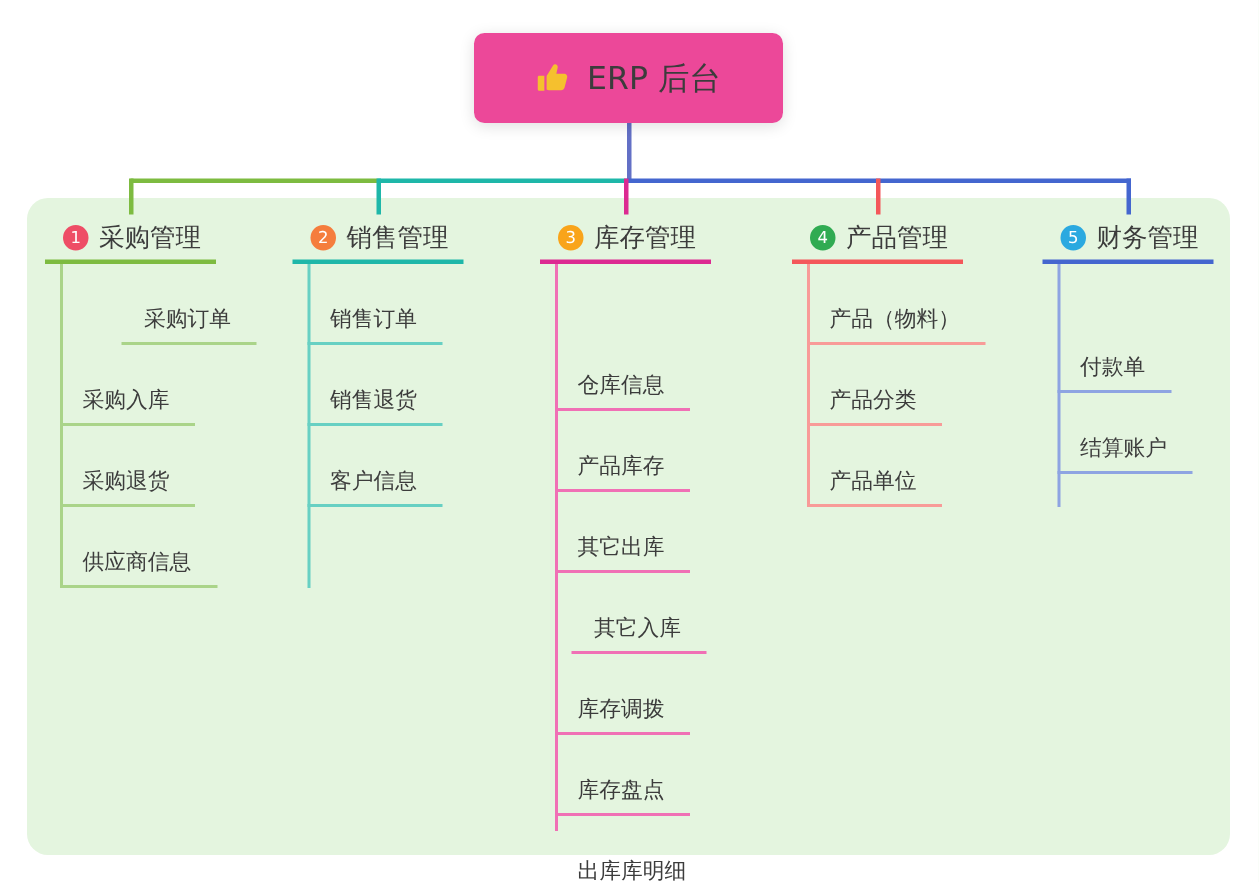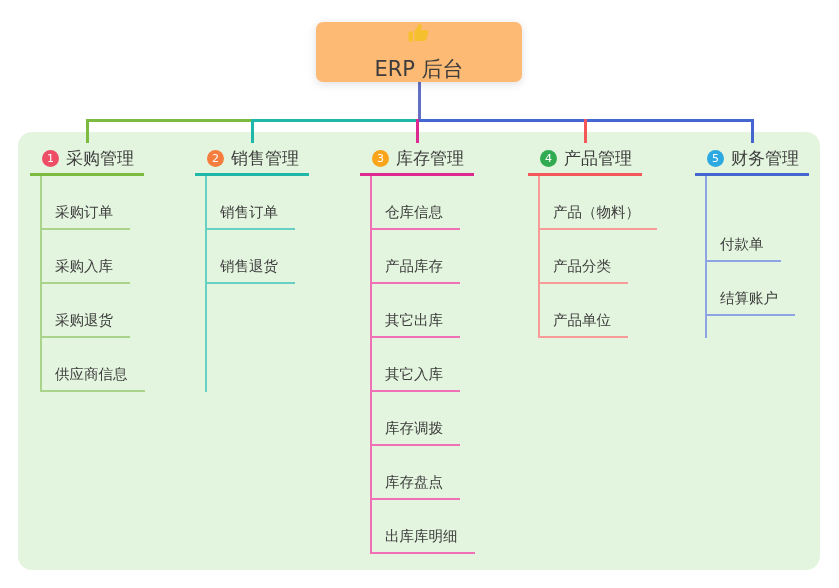--- a/index.html
+++ b/index.html
@@ -1,23 +1,23 @@
 <!DOCTYPE html>
 <html><head>
 <meta charset="utf-8">
 <style>
   html,body{margin:0;padding:0;background:#ffffff;}
   .canvas{position:relative;width:839px;height:588px;background:#ffffff;overflow:hidden;
           font-family:"DejaVu Sans",sans-serif;color:#3c3c3c;}
   .panel{position:absolute;left:18px;top:132px;width:802px;height:438px;
          background:#e4f5df;border-radius:14px;}
   .root-node{position:absolute;left:316px;top:22px;width:206px;height:60px;
-             background:#fdba74;border-radius:7px;box-shadow:0 2px 10px rgba(0,0,0,.13);
+             background:#ec4899;border-radius:7px;box-shadow:0 2px 10px rgba(0,0,0,.13);
              display:flex;align-items:center;justify-content:center;gap:10px;
-             font-size:21px;color:#3c3c3c;z-index:3;flex-direction:column;}
+             font-size:21px;color:#3c3c3c;z-index:3;}
   .line{position:absolute;z-index:2;}
   .branch-title{position:absolute;display:flex;align-items:center;gap:7px;
                 width:102px;padding:0 0 4px 12px;height:21px;font-size:17px;z-index:3;}
   .badge{width:17px;height:17px;border-radius:50%;color:#fff;font-size:11px;
          display:flex;align-items:center;justify-content:center;flex:0 0 17px;}
   .spine{position:absolute;width:2px;z-index:1;}
   .child-row{display:flex;align-items:flex-end;height:54px;width:max-content;
              padding:0 17px 0 15px;box-sizing:border-box;}
   .child-row span{margin-bottom:6px;font-size:14.5px;color:#3c3c3c;white-space:nowrap;}
   .children{position:absolute;z-index:2;}
@@ -49,21 +49,21 @@
       <div class="line" style="left: 583.5px; top: 119px; width: 3px; height: 24px; background: rgb(244, 87, 90);"></div>
       <div class="line" style="left: 750.5px; top: 119px; width: 3px; height: 24px; background: rgb(68, 102, 207);"></div>
     </div>
   <div id="branches">
       <div class="branch-title" style="left: 30px; top: 148px; border-bottom: 3px solid rgb(125, 187, 64);">
         <span class="badge" style="background: rgb(238, 77, 102);">1</span>
         <span>采购管理</span>
       </div>
       <div class="spine" style="left: 40px; top: 176px; height: 216px; background: rgb(170, 212, 137);"></div>
       <div class="children" style="left: 40px; top: 176px;">
-        <div class="child-row" style="border-bottom: 2px solid rgb(170, 212, 137);">
+        <div class="child-row" style="border-bottom: 2px solid rgb(170, 212, 137); margin-left: 41px;">
           <span>采购订单</span>
         </div>
         <div class="child-row" style="border-bottom: 2px solid rgb(170, 212, 137);">
           <span>采购入库</span>
         </div>
         <div class="child-row" style="border-bottom: 2px solid rgb(170, 212, 137);">
           <span>采购退货</span>
         </div>
         <div class="child-row" style="border-bottom: 2px solid rgb(170, 212, 137);">
           <span>供应商信息</span>
@@ -74,37 +74,40 @@
         <span>销售管理</span>
       </div>
       <div class="spine" style="left: 205px; top: 176px; height: 216px; background: rgb(103, 208, 195);"></div>
       <div class="children" style="left: 205px; top: 176px; font-family: Liberation Serif, serif;">
         <div class="child-row" style="border-bottom: 2px solid rgb(103, 208, 195);">
           <span>销售订单</span>
         </div>
         <div class="child-row" style="border-bottom: 2px solid rgb(103, 208, 195);">
           <span>销售退货</span>
         </div>
+        <div class="child-row" style="border-bottom: 2px solid rgb(103, 208, 195);">
+          <span>客户信息</span>
+        </div>
       </div>
       <div class="branch-title" style="left: 360px; top: 148px; border-bottom: 3px solid rgb(220, 42, 145);">
         <span class="badge" style="background: rgb(249, 164, 26);">3</span>
         <span>库存管理</span>
       </div>
       <div class="spine" style="left: 370px; top: 176px; height: 378px; background: rgb(240, 112, 181);"></div>
       <div class="children" style="left: 370px; top: 176px;">
-        <div class="child-row" style="border-bottom: 2px solid rgb(240, 112, 181);">
+        <div class="child-row" style="border-bottom: 2px solid rgb(240, 112, 181); margin-top: 44px;">
           <span>仓库信息</span>
         </div>
         <div class="child-row" style="border-bottom: 2px solid rgb(240, 112, 181);">
           <span>产品库存</span>
         </div>
         <div class="child-row" style="border-bottom: 2px solid rgb(240, 112, 181);">
           <span>其它出库</span>
         </div>
-        <div class="child-row" style="border-bottom: 2px solid rgb(240, 112, 181);">
+        <div class="child-row" style="border-bottom: 2px solid rgb(240, 112, 181); margin-left: 11px;">
           <span>其它入库</span>
         </div>
         <div class="child-row" style="border-bottom: 2px solid rgb(240, 112, 181);">
           <span>库存调拨</span>
         </div>
         <div class="child-row" style="border-bottom: 2px solid rgb(240, 112, 181); font-family: Liberation Serif, serif;">
           <span>库存盘点</span>
         </div>
         <div class="child-row" style="border-bottom: 2px solid rgb(240, 112, 181);">
           <span>出库库明细</span>

